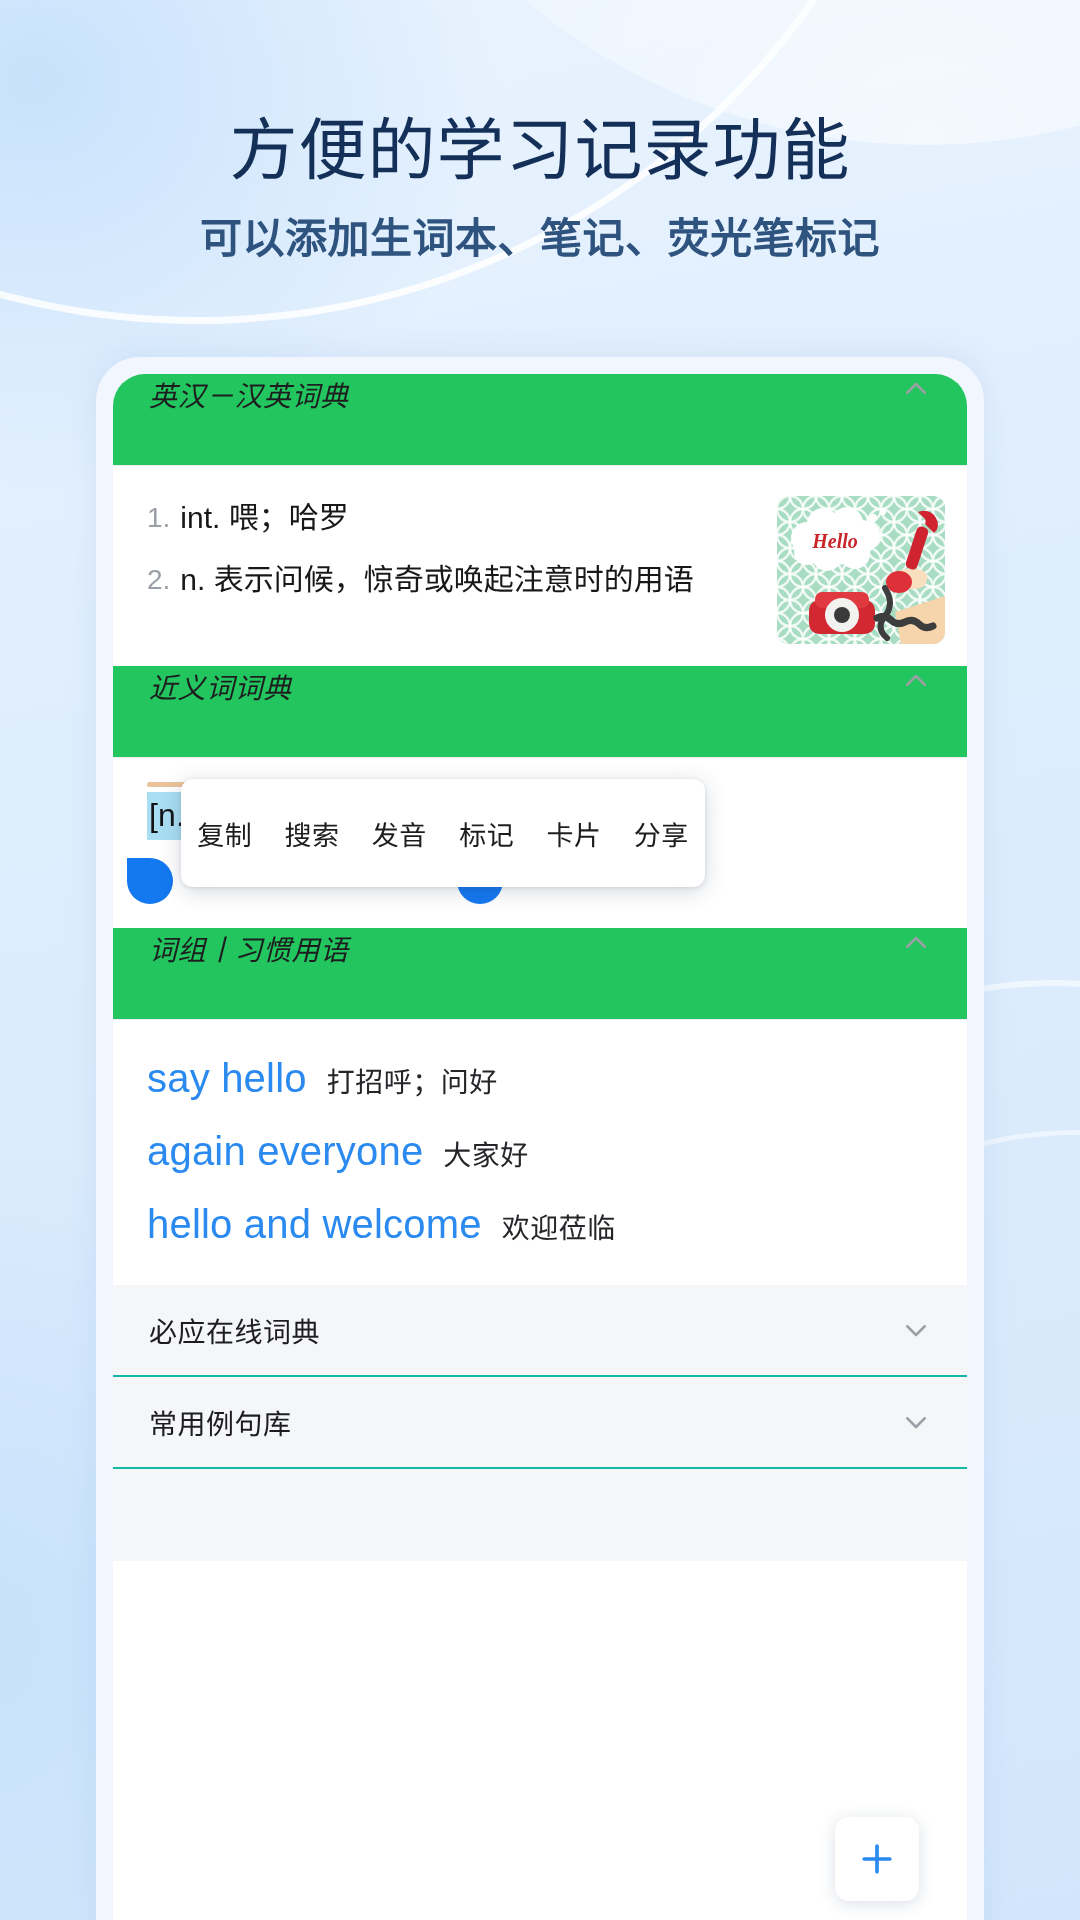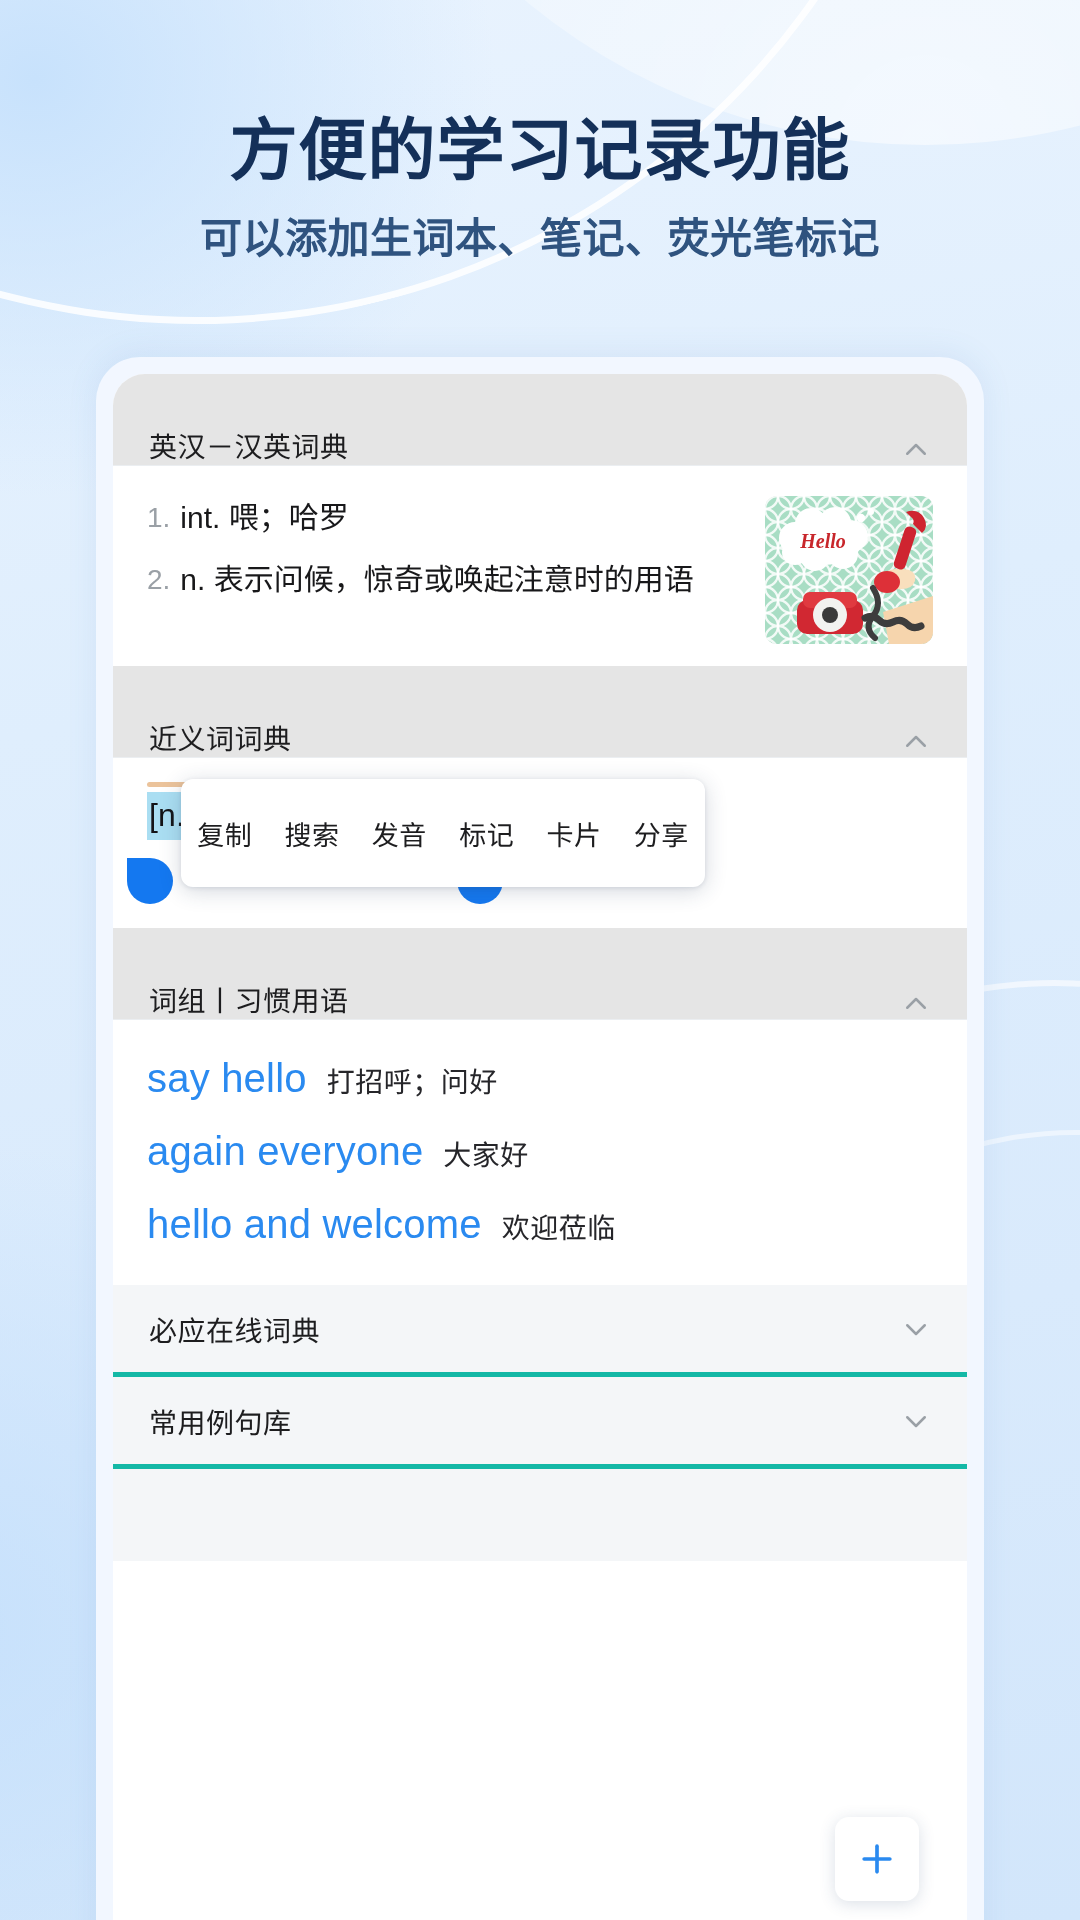--- a/index.html
+++ b/index.html
@@ -69,21 +69,21 @@
 
   
   #headings {
     position: absolute;
     left: 0; right: 0; top: 112px;
     text-align: center;
     z-index: 5;
   }
   #main-title {
     font-size: 68px;
-    font-weight: bold;
+    font-weight: normal;
     color: #143059;
     letter-spacing: 1px;
     line-height: 1.12;
     margin: 0;
   }
   #sub-title {
     font-size: 42px;
     font-weight: 700;
     color: #2f537f;
     letter-spacing: 0.5px;
@@ -110,26 +110,27 @@
     right: 17px;
     bottom: 0;
     background: #ffffff;
     border-radius: 32px 32px 0 0;
     overflow: hidden;
   }
 
   
   .section-header {
     height: 92px;
-    background: #e5e5e5;
-    display: flex;
-    align-items: flex-end;
+    background: #22c55e;
+    display: flex;
+    align-items: flex-start;
     padding: 0 36px;
     box-sizing: border-box;
     border-bottom: 1px solid #ebeef1;
+    font-style: italic;
   }
   .section-header .title {
     font-size: 28px;
     color: #1d1d1f;
     font-weight: 500;
     letter-spacing: 0.5px;
     flex: 1;
   }
   .chev {
     width: 30px;
@@ -164,21 +165,21 @@
     color: #9aa0a6;
     font-size: 28px;
     margin-right: 10px;
     flex: 0 0 auto;
     padding-top: 2px;
   }
   .def-text { flex: 1; }
 
   #hello-thumb {
     position: absolute;
-    right: 34px;
+    right: 22px;
     top: 30px;
     width: 168px;
     height: 148px;
     border-radius: 12px;
     overflow: hidden;
     background: #e5e5e5;
   }
   #hello-thumb svg { display: block; width: 100%; height: 100%; }
 
   
@@ -276,21 +277,21 @@
   }
 
   
   .collapsed-row {
     height: 92px;
     background: #f4f6f8;
     display: flex;
     align-items: center;
     padding: 0 36px;
     box-sizing: border-box;
-    border-bottom: 5px solid #14b8a6;
+    border-bottom: 2px solid #14b8a6;
   }
   .collapsed-row .title {
     font-size: 28px;
     color: #1d1d1f;
     font-weight: 500;
     letter-spacing: 0.5px;
     flex: 1;
   }
 
   

